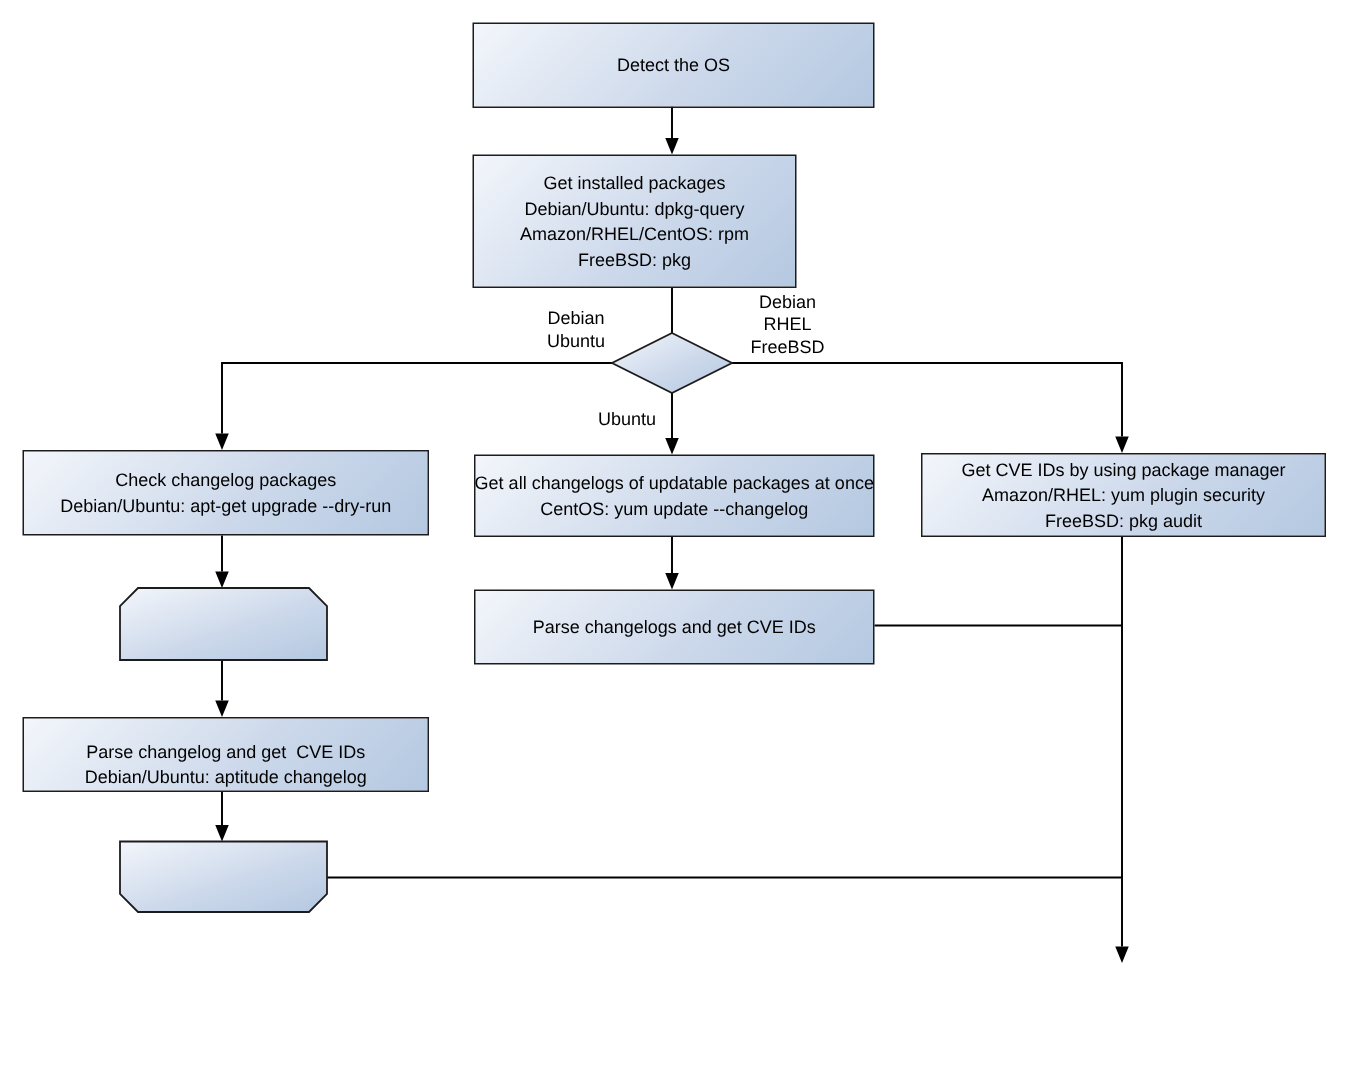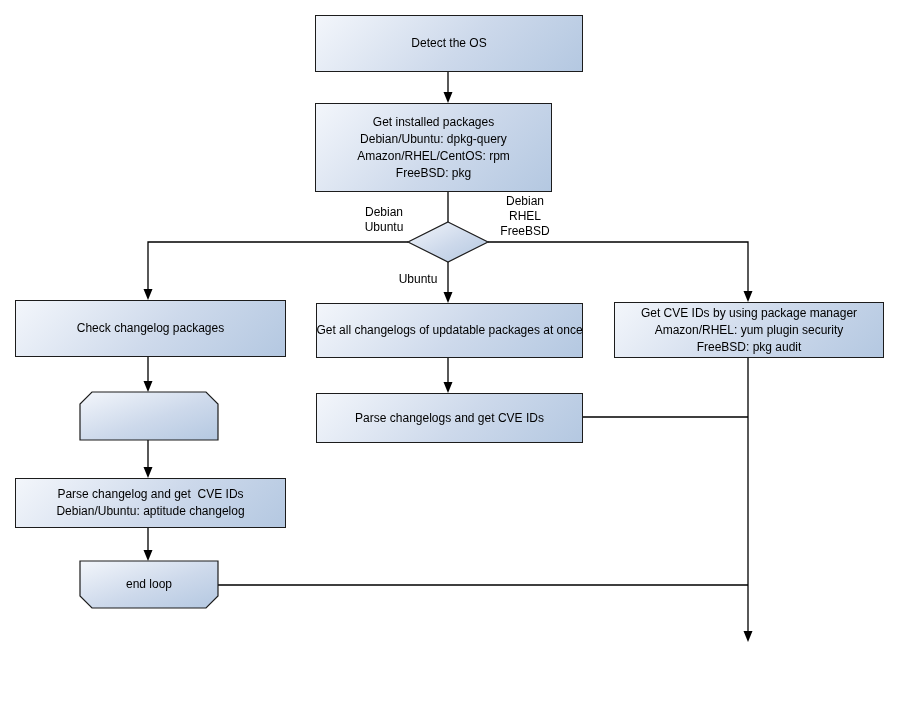--- a/index.html
+++ b/index.html
@@ -96,55 +96,54 @@
 
     <polygon points="92,392 206,392 218,404 218,440 80,440 80,404" fill="url(#nodegrad)" stroke="#1c1c1c" stroke-width="1.2"></polygon>
 
     <polygon points="80,561 218,561 218,596 206,608 92,608 80,596" fill="url(#nodegrad)" stroke="#1c1c1c" stroke-width="1.2"></polygon>
   </svg>
 
   <div class="node" style="left:315px; top:15px; width:268px; height:57px;">
     <div class="line">Detect the OS</div>
   </div>
 
-  <div class="node" style="left:315px; top:103px; width:237px; height:89px;align-items:center;">
+  <div class="node" style="left:315px; top:103px; width:216px; height:89px;align-items:center;">
     <div class="line">Get installed packages</div>
     <div class="line">Debian/Ubuntu: dpkg-query</div>
     <div class="line">Amazon/RHEL/CentOS: rpm</div>
     <div class="line">FreeBSD: pkg</div>
   </div>
 
   <div class="node" style="left:15px; top:300px; width:271px; height:57px;">
     <div class="line">Check changelog packages</div>
+    <div class="line">Debian/Ubuntu: apt-get upgrade --dry-run</div>
   </div>
 
   <div class="node" style="left:316px; top:303px; width:267px; height:55px;">
     <div class="line">Get all changelogs of updatable packages at once</div>
+    <div class="line">CentOS: yum update --changelog</div>
   </div>
 
   <div class="node" style="left:614px; top:302px; width:270px; height:56px;">
     <div class="line">Get CVE IDs by using package manager</div>
     <div class="line">Amazon/RHEL: yum plugin security</div>
     <div class="line">FreeBSD: pkg audit</div>
   </div>
 
   <div class="node" style="left:316px; top:393px; width:267px; height:50px;">
     <div class="line">Parse changelogs and get CVE IDs</div>
   </div>
 
-  <div class="node" style="left:15px; top:478px; width:271px; height:50px;">
+  <div class="node" style="left:15px; top:478px; width:271px; height:50px;justify-content:flex-end;">
     <div class="line">Parse changelog and get  CVE IDs</div>
     <div class="line">Debian/Ubuntu: aptitude changelog</div>
   </div>
 
 
 
-  <div class="overlay" style="left:80px; top:561px; width:138px; height:47px;">
-    <div class="line">end loop</div>
-  </div>
 
   <div class="edge-label" style="left:354px; top:205px; width:60px;">
     <div class="line">Debian</div>
     <div class="line">Ubuntu</div>
   </div>
 
   <div class="edge-label" style="left:494px; top:194px; width:62px;">
     <div class="line">Debian</div>
     <div class="line">RHEL</div>
     <div class="line">FreeBSD</div>

